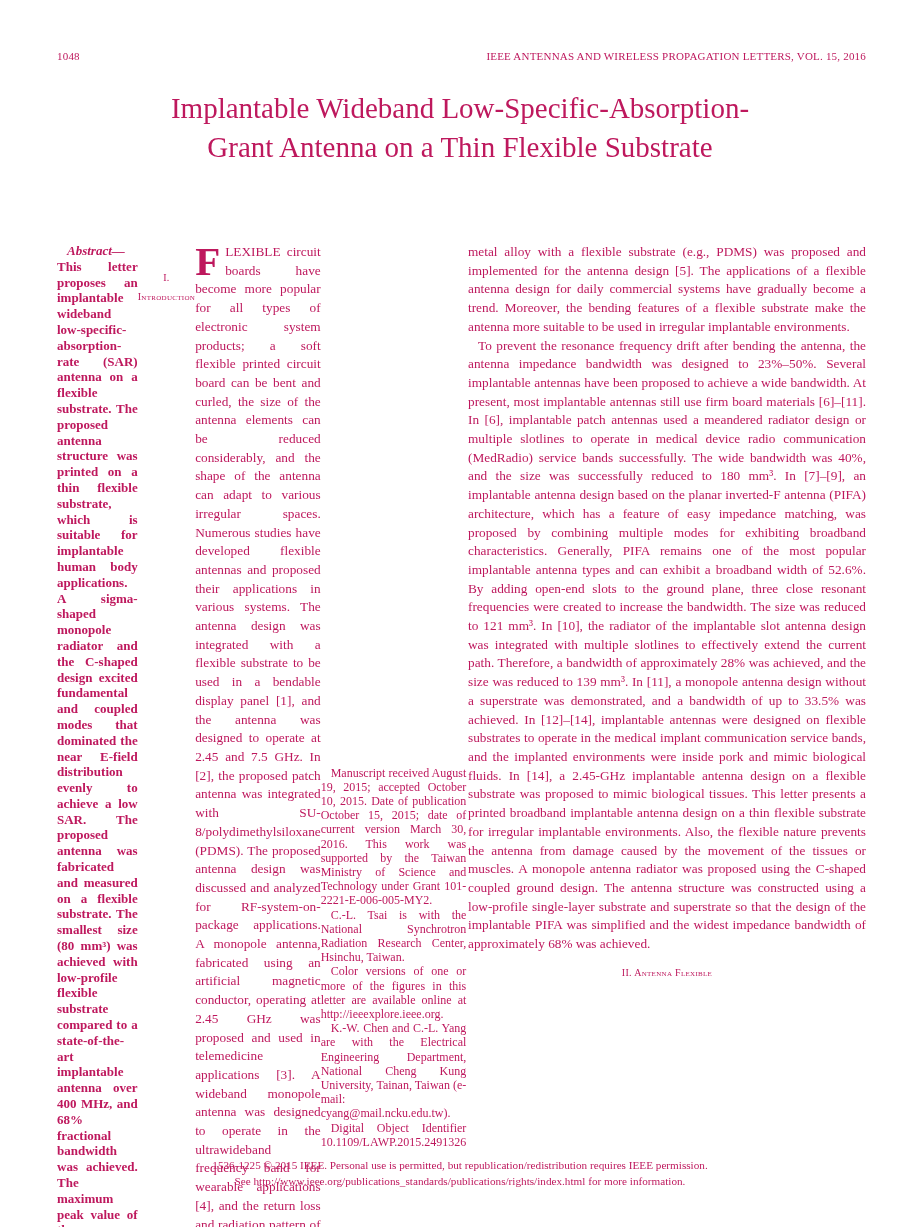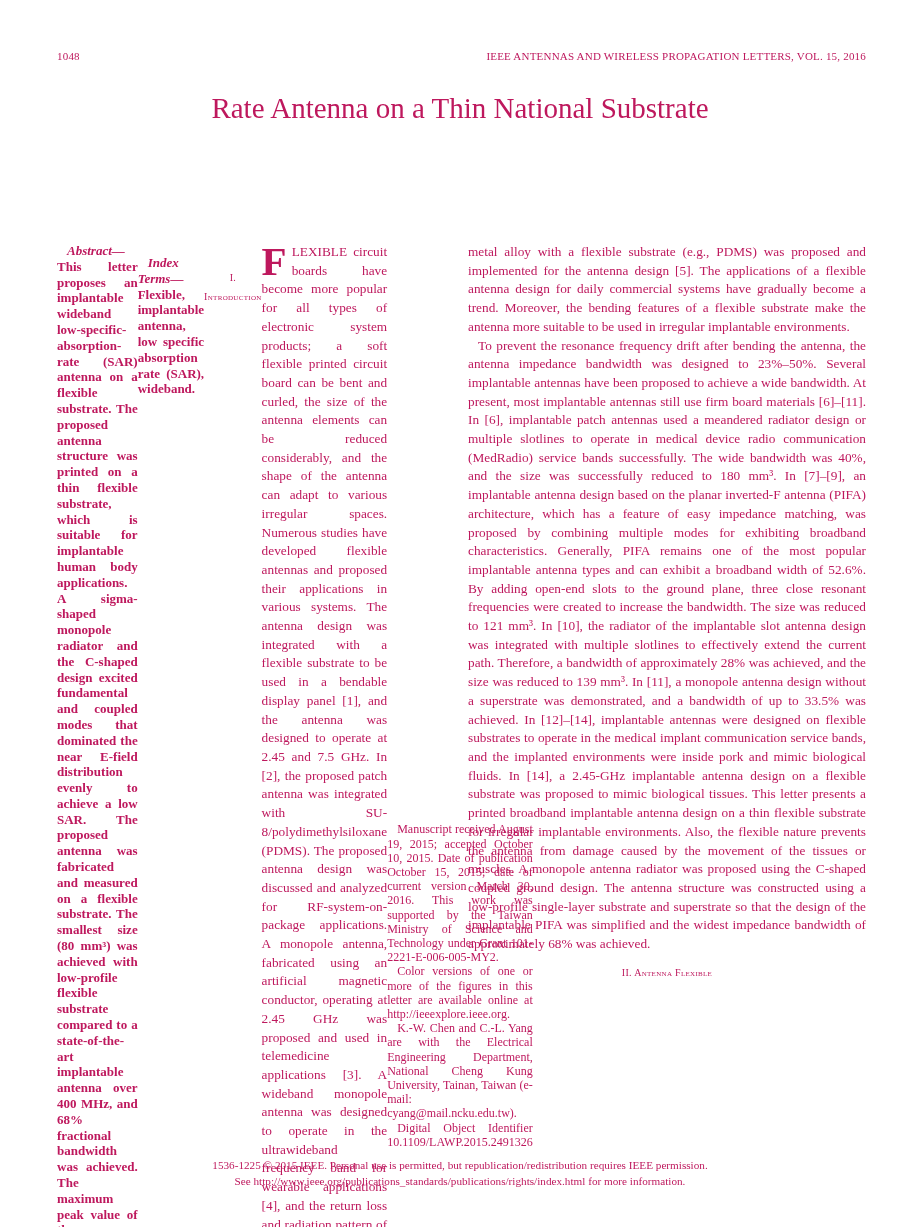--- a/index.html
+++ b/index.html
@@ -96,39 +96,38 @@
 
 <div class="page">
 
   <div class="running-head">
     <span>1048</span>
     <span>IEEE ANTENNAS AND WIRELESS PROPAGATION LETTERS, VOL. 15, 2016</span>
   </div>
 
   <div class="title-block">
     <div class="paper-title">
-      <div>Rate Antenna on a Thin National Substrate</div>
+      <div>Implantable Wideband Low-Specific-Absorption-</div>
+      <div>Grant Antenna on a Thin Flexible Substrate</div>
     </div>
   </div>
 
   <div class="columns">
 
     <div class="col left-col">
       <p class="abstract-para">
         <span class="lead-label">Abstract—</span><span>This letter proposes an implantable wideband low-specific-absorption-rate (SAR) antenna on a flexible substrate. The proposed antenna structure was printed on a thin flexible substrate, which is suitable for implantable human body applications. A sigma-shaped monopole radiator and the C-shaped design excited fundamental and coupled modes that dominated the near E-field distribution evenly to achieve a low SAR. The proposed antenna was fabricated and measured on a flexible substrate. The smallest size (80 mm³) was achieved with low-profile flexible substrate compared to a state-of-the-art implantable antenna over 400 MHz, and 68% fractional bandwidth was achieved. The maximum peak value of the average SAR was approximately 230 W/kg when the input power was 1 W. The maximum input power of the proposed antenna was approximately 10 mW.</span>
       </p>
-      <p class="index-para">
-        <span class="lead-label">Index Terms—</span><span>Flexible, implantable antenna, low specific absorption rate (SAR), wideband.</span>
-      </p>
       <h2 class="section-heading heading-1">I.   Introduction</h2>
       <p class="body-para no-indent">
         <span class="dropcap">F</span><span>LEXIBLE circuit boards have become more popular for all types of electronic system products; a soft flexible printed circuit board can be bent and curled, the size of the antenna elements can be reduced considerably, and the shape of the antenna can adapt to various irregular spaces. Numerous studies have developed flexible antennas and proposed their applications in various systems. The antenna design was integrated with a flexible substrate to be used in a bendable display panel [1], and the antenna was designed to operate at 2.45 and 7.5 GHz. In [2], the proposed patch antenna was integrated with SU-8/polydimethylsiloxane (PDMS). The proposed antenna design was discussed and analyzed for RF-system-on-package applications. A monopole antenna, fabricated using an artificial magnetic conductor, operating at 2.45 GHz was proposed and used in telemedicine applications [3]. A wideband monopole antenna was designed to operate in the ultrawideband frequency band for wearable applications [4], and the return loss and radiation pattern of the antenna had small variations when the antenna bent at different angles. The integration of a liquid</span>
       </p>
       <div class="footnote-block">
         <p>Manuscript received August 19, 2015; accepted October 10, 2015. Date of publication October 15, 2015; date of current version March 30, 2016. This work was supported by the Taiwan Ministry of Science and Technology under Grant 101-2221-E-006-005-MY2.</p>
+        <p>C.-L. Tsai is with the National Synchrotron Radiation Research Center, Hsinchu, Taiwan.</p>
         <p>Color versions of one or more of the figures in this letter are available online at http://ieeexplore.ieee.org.</p>
         <p>K.-W. Chen and C.-L. Yang are with the Electrical Engineering Department, National Cheng Kung University, Tainan, Taiwan (e-mail: cyang@mail.ncku.edu.tw).</p>
         <p>Digital Object Identifier 10.1109/LAWP.2015.2491326</p>
       </div>
     </div>
 
     <div class="col right-col">
       <p class="body-para no-indent">metal alloy with a flexible substrate (e.g., PDMS) was proposed and implemented for the antenna design [5]. The applications of a flexible antenna design for daily commercial systems have gradually become a trend. Moreover, the bending features of a flexible substrate make the antenna more suitable to be used in irregular implantable environments.</p>
       <p class="body-para">To prevent the resonance frequency drift after bending the antenna, the antenna impedance bandwidth was designed to 23%–50%. Several implantable antennas have been proposed to achieve a wide bandwidth. At present, most implantable antennas still use firm board materials [6]–[11]. In [6], implantable patch antennas used a meandered radiator design or multiple slotlines to operate in medical device radio communication (MedRadio) service bands successfully. The wide bandwidth was 40%, and the size was successfully reduced to 180 mm³. In [7]–[9], an implantable antenna design based on the planar inverted-F antenna (PIFA) architecture, which has a feature of easy impedance matching, was proposed by combining multiple modes for exhibiting broadband characteristics. Generally, PIFA remains one of the most popular implantable antenna types and can exhibit a broadband width of 52.6%. By adding open-end slots to the ground plane, three close resonant frequencies were created to increase the bandwidth. The size was reduced to 121 mm³. In [10], the radiator of the implantable slot antenna design was integrated with multiple slotlines to effectively extend the current path. Therefore, a bandwidth of approximately 28% was achieved, and the size was reduced to 139 mm³. In [11], a monopole antenna design without a superstrate was demonstrated, and a bandwidth of up to 33.5% was achieved. In [12]–[14], implantable antennas were designed on flexible substrates to operate in the medical implant communication service bands, and the implanted environments were inside pork and mimic biological fluids. In [14], a 2.45-GHz implantable antenna design on a flexible substrate was proposed to mimic biological tissues. This letter presents a printed broadband implantable antenna design on a thin flexible substrate for irregular implantable environments. Also, the flexible nature prevents the antenna from damage caused by the movement of the tissues or muscles. A monopole antenna radiator was proposed using the C-shaped coupled ground design. The antenna structure was constructed using a low-profile single-layer substrate and superstrate so that the design of the implantable PIFA was simplified and the widest impedance bandwidth of approximately 68% was achieved.</p>
       <h2 class="section-heading heading-2">II.   Antenna Flexible</h2>

